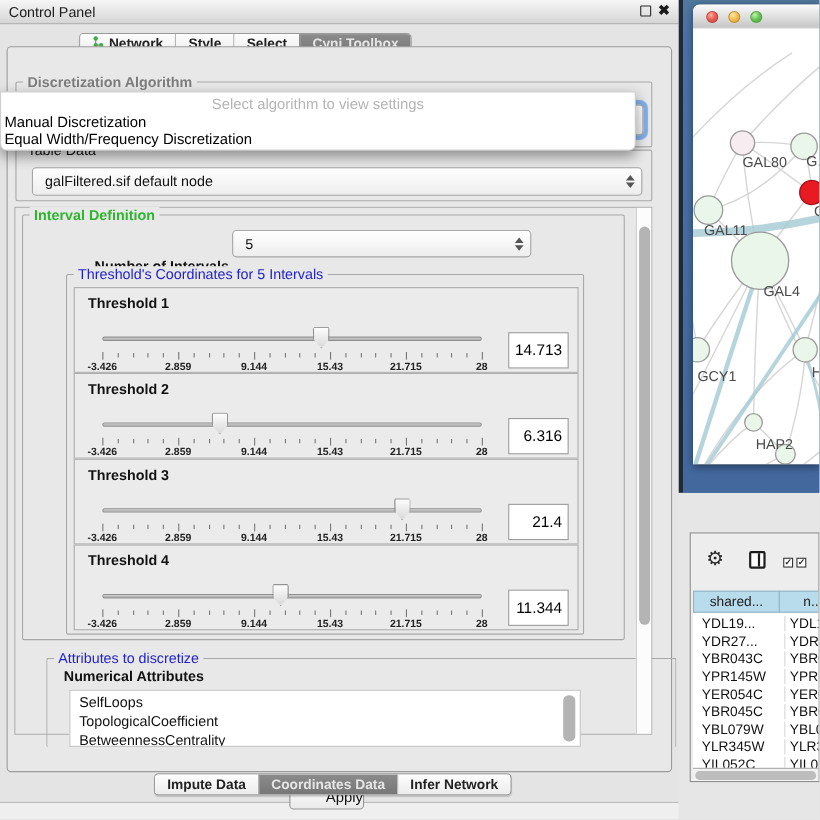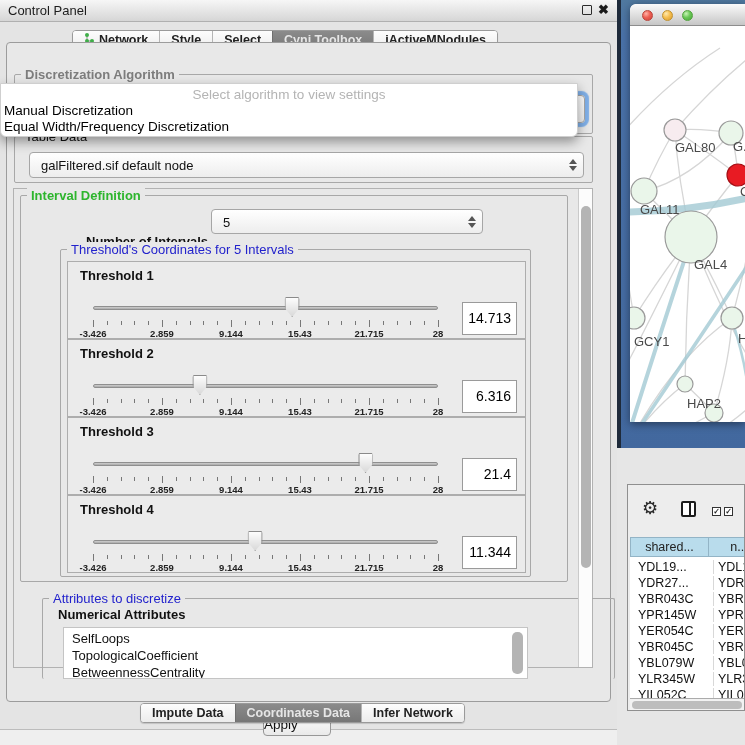--- a/index.html
+++ b/index.html
@@ -97,21 +97,21 @@
   #attr-group { left:28px; top:409px; width:573px; height:81px; border-bottom:none;text-align:center; }
   #attr-list-title { position:absolute; left:15px; top:8px; font-size:13px; font-weight:bold; color:#111; }
   #attr-list { position:absolute; left:20px; top:28px; width:465px; height:52px;
     background:#fff; border:1px solid #c4c4c4; overflow:hidden; }
   .attr-item { position:absolute; left:8px; font-size:13px; color:#111; white-space:nowrap; }
   #attr-vthumb-wrap { position:absolute; right:4px; top:2px; width:11px; height:48px; }
   #attr-vthumb { position:absolute; left:0; top:2px; width:11px; height:42px; background:#b4b4b4; border-radius:5px; }
 
   #apply-btn { position:absolute; left:256px; top:670px; width:68px; height:23px;
     background:linear-gradient(#ffffff,#e9e9e9); border:1px solid #979797; border-radius:4px;
-    font-size:13.5px; color:#111; text-align:left; line-height:21px; z-index:6; }
+    font-size:13.5px; color:#111; text-align:right; line-height:21px; z-index:6; }
 
   .bottom-strip { position:absolute; left:0; top:729px; width:617px; height:16px;
     background:#efefef; border-top:1px solid #bcbcbc; }
 
   
   #right-panel { position:absolute; left:617px; top:0; width:128px; height:745px; background:#e6e6e6; }
   #dark-strip { position:absolute; left:0; top:0; width:4px; height:448px; background:#1e2a3a; }
   #net-frame { position:absolute; left:4px; top:0; width:124px; height:448px;
     background:linear-gradient(#50799f 0%, #4a72a9 8%, #42689e 100%); background-color:#4a72a9; }
   #mac-window { position:absolute; left:9px; top:4px; width:115px; height:418px;
@@ -178,23 +178,20 @@
           <span>Network</span>
         </div>
         <div class="seg">
           <span>Style</span>
         </div>
         <div class="seg">
           <span>Select</span>
         </div>
         <div class="seg sel">
           <span>Cyni Toolbox</span>
-        </div>
-        <div class="seg">
-          <span>jActiveMNodules</span>
         </div>
       </div>
 
     <div class="outer-panel">
 
       <div class="group" id="algo-group" style="left:7px; top:31px; width:579px; height:60px;">
         <span class="legend gray">Discretization Algorithm</span>
         <div class="combo focused" style="left:14px; top:20px; width:556px; height:28px;">
           <span class="spin">
               <i class="up"></i>

